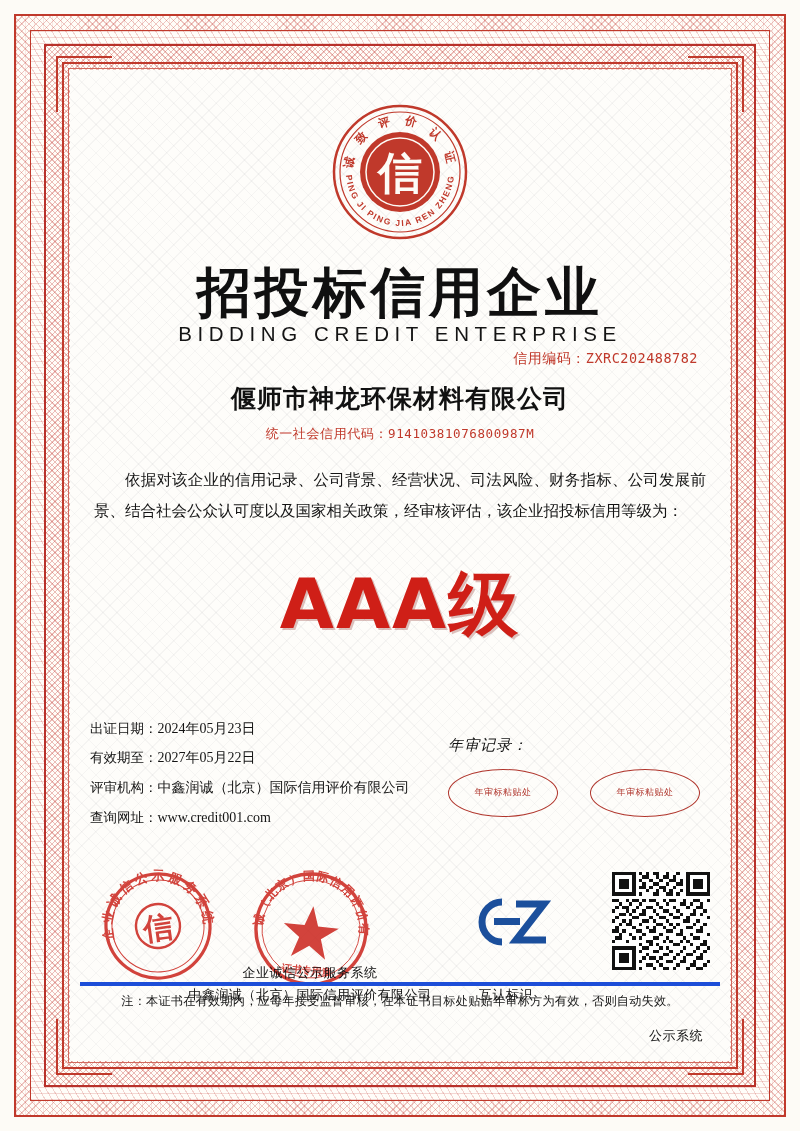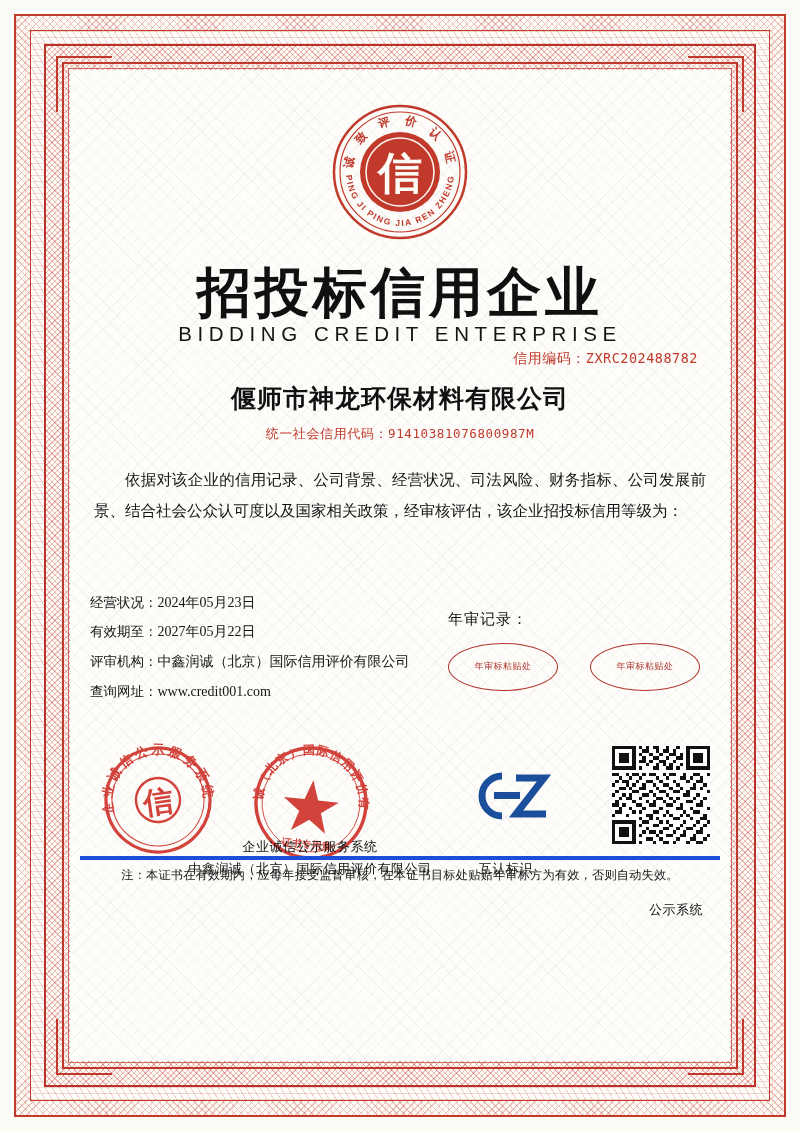--- a/index.html
+++ b/index.html
@@ -198,20 +198,21 @@
   .details-right {
     flex: 1;
     padding-left: 28px;
     padding-top: 22px;
   }
   .annual-title {
     font-family: "DejaVu Sans", "Liberation Sans", sans-serif;
     font-size: 15px;
     color: #111;
     letter-spacing: 1px;
+    font-style: italic;
   }
   .annual-slots {
     margin-top: 14px;
     display: flex;
     gap: 32px;
   }
   .slot {
     width: 108px;
     height: 46px;
     border: 1px solid #b0352c;
@@ -330,25 +331,26 @@
       <span>信用编码：</span><span class="val">ZXRC202488782</span>
     </div>
 
     <div class="company">偃师市神龙环保材料有限公司</div>
     <div class="uscc">
       <span>统一社会信用代码：</span><span class="num">91410381076800987M</span>
     </div>
 
     <div class="statement">依据对该企业的信用记录、公司背景、经营状况、司法风险、财务指标、公司发展前景、结合社会公众认可度以及国家相关政策，经审核评估，该企业招投标信用等级为：</div>
 
+    <div class="grade">AAA级</div>
 
     <div class="details">
       <div class="details-left">
         <div class="line">
-          <span class="lbl">经营状况：</span><span class="val">2024年05月23日</span>
+          <span class="lbl">出证日期：</span><span class="val">2024年05月23日</span>
         </div>
         <div class="line">
           <span class="lbl">有效期至：</span><span class="val">2027年05月22日</span>
         </div>
         <div class="line">
           <span class="lbl">评审机构：</span><span class="val">中鑫润诚（北京）国际信用评价有限公司</span>
         </div>
         <div class="line">
           <span class="lbl">查询网址：</span><span class="val url">www.credit001.com</span>
         </div>

